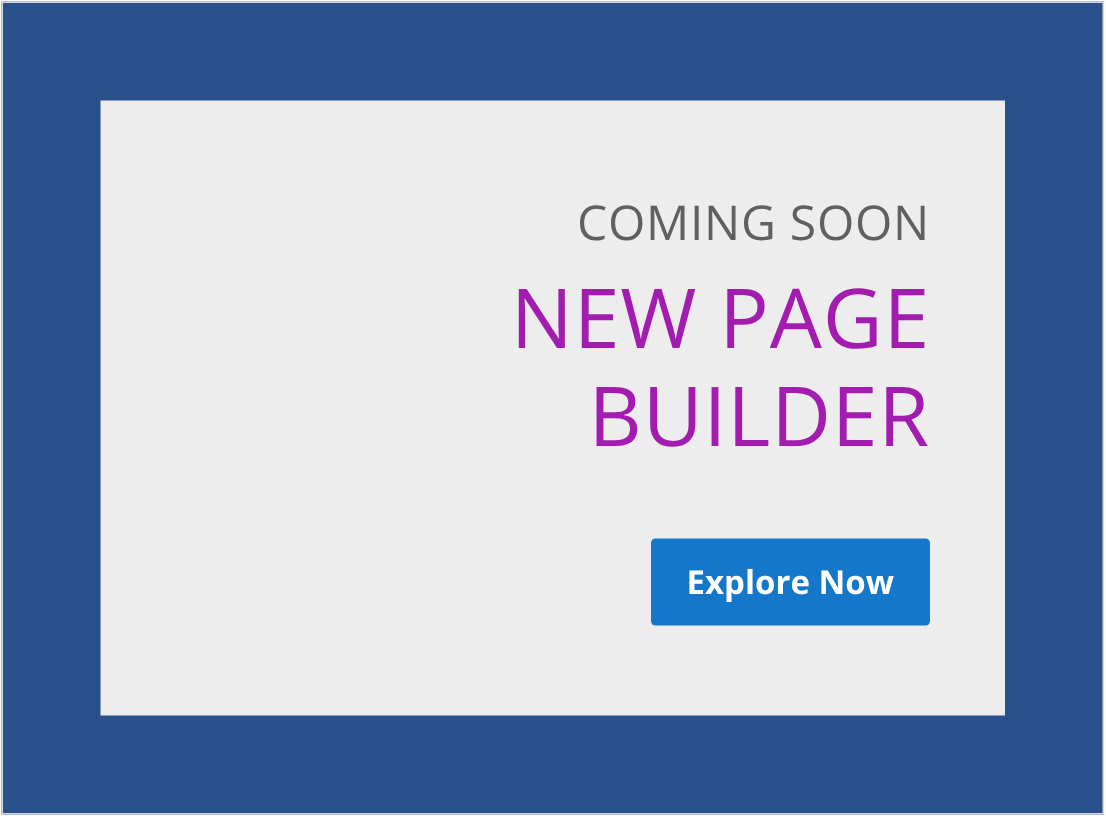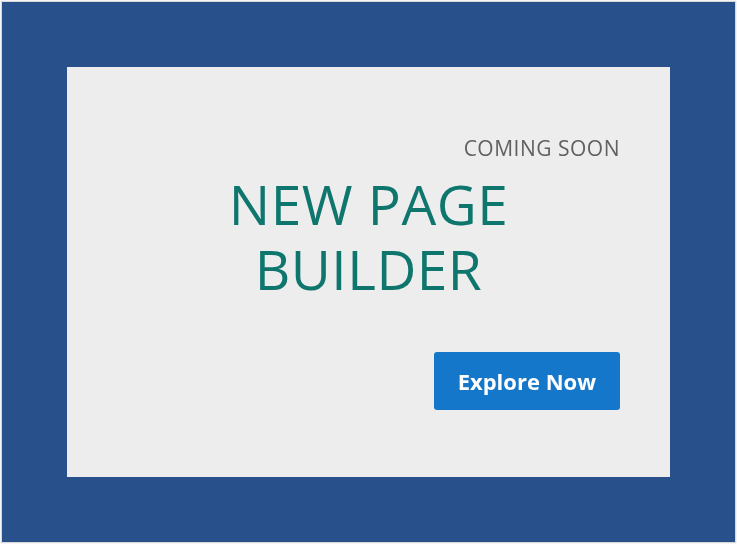--- a/index.html
+++ b/index.html
@@ -30,33 +30,32 @@
       height: 100%;
       padding: 48px 50px 48px 50px;
       display: flex;
       flex-direction: column;
       align-items: flex-end;
       justify-content: center;
       text-align: right;
     }
     .eyebrow {
       color: #606060;
-      font-size: 21px;
+      font-size: 32px;
       font-weight: 400;
       letter-spacing: 0.5px;
       margin-bottom: 10px;
     }
     .headline {
-      color: #0f766e;
+      color: #a21caf;
       font-size: 55px;
       font-weight: 400;
       line-height: 1.18;
       letter-spacing: 0.5px;
       margin-bottom: 50px;
-      text-align: center;
     }
     .cta-button {
       background: #1577c9;
       color: #ffffff;
       border: none;
       font-size: 22px;
       font-weight: 700;
       padding: 14px 24px;
       border-radius: 3px;
       cursor: pointer;

